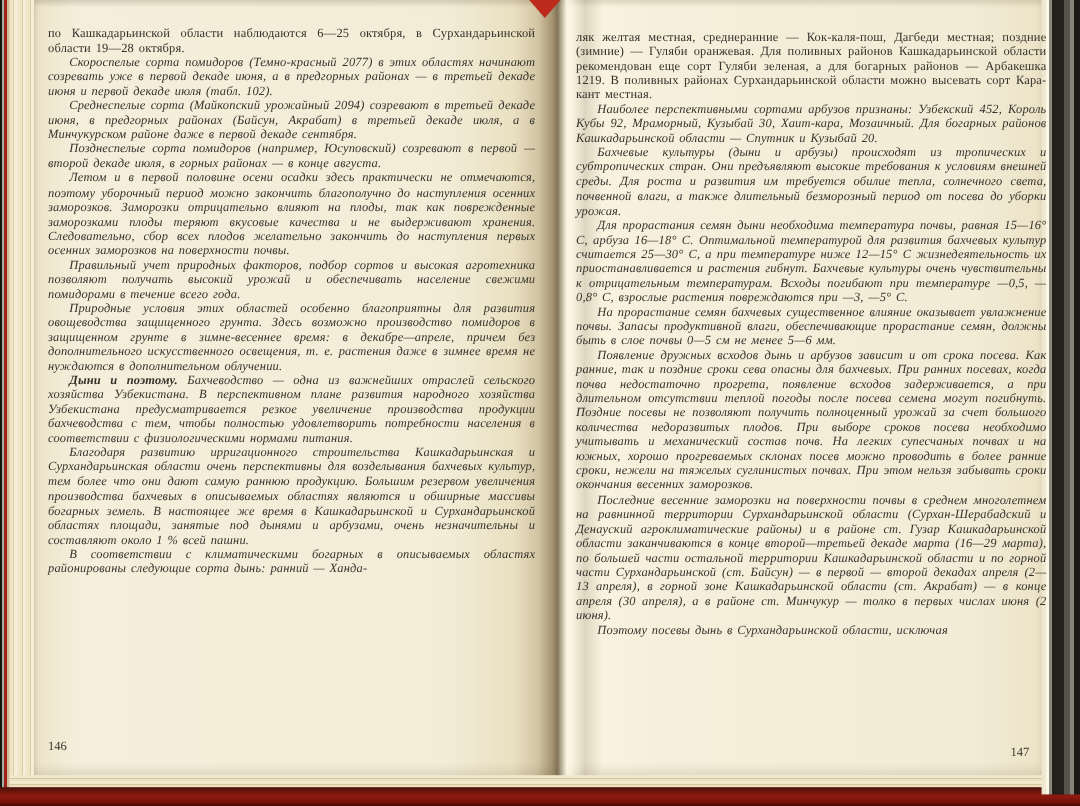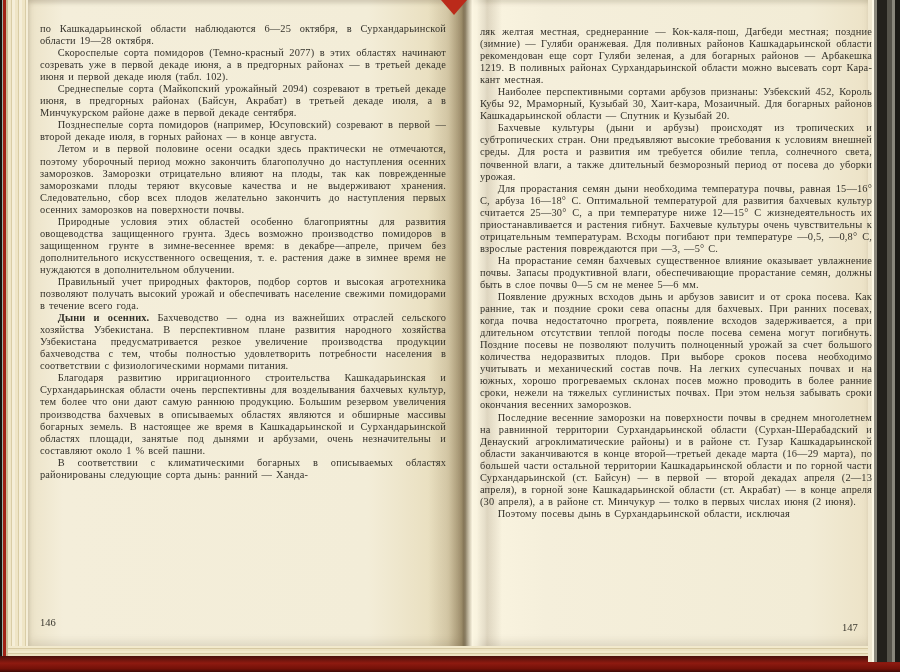--- a/index.html
+++ b/index.html
@@ -36,21 +36,21 @@
     border-left:13px solid transparent;border-right:13px solid transparent;
     border-top:15px solid #bb2a1a;filter:blur(.4px);}
   
   .page-text{
     position:absolute;color:#34322b;font-size:10.4px;line-height:12.05px;
     text-align:justify;letter-spacing:.15px;word-spacing:1.2px;
   }
   .page-text.left{left:40px;top:23px;width:406px;}
   .page-text.right{left:480px;top:26px;width:392px;}
   .para{margin:0;}
-  .para.indent{text-indent:1.7em;}
+  .para.indent{text-indent:1.7em;font-style:italic;}
   .para b{font-weight:bold;}
   .page-num{position:absolute;color:#3a382f;font-size:10.5px;}
   .page-num.left{left:40px;top:617px;}
   .page-num.right{left:842px;top:622px;}
 </style>
 </head>
 <body>
 
 <div class="scene">
   <div class="cover-left"></div>
@@ -62,23 +62,23 @@
   <div class="edge-stack-bottom"></div>
   <div class="cover-bottom"></div>
   <div class="cover-right"></div>
 
   <div class="page-text left">
       <p class="para">по Кашкадарьинской области наблюдаются 6—25 октября, в Сурхандарьинской области 19—28 октября.</p>
       <p class="para indent">Скороспелые сорта помидоров (Темно-красный 2077) в этих областях начинают созревать уже в первой декаде июня, а в предгорных районах — в третьей декаде июня и первой декаде июля (табл. 102).</p>
       <p class="para indent">Среднеспелые сорта (Майкопский урожайный 2094) созревают в третьей декаде июня, в предгорных районах (Байсун, Акрабат) в третьей декаде июля, а в Минчукурском районе даже в первой декаде сентября.</p>
       <p class="para indent">Позднеспелые сорта помидоров (например, Юсуповский) созревают в первой — второй декаде июля, в горных районах — в конце августа.</p>
       <p class="para indent">Летом и в первой половине осени осадки здесь практически не отмечаются, поэтому уборочный период можно закончить благополучно до наступления осенних  заморозков. Заморозки отрицательно влияют на плоды, так как поврежденные заморозками плоды теряют вкусовые качества и не выдерживают хранения. Следовательно, сбор всех плодов желательно закончить до наступления первых осенних заморозков на поверхности почвы.</p>
+      <p class="para indent">Правильный учет природных факторов, подбор сортов и высокая агротехника позволяют получать высокий урожай и обеспечивать население свежими помидорами в течение всего года.</p>
       <p class="para indent">Природные условия этих областей особенно благоприятны для развития овощеводства защищенного грунта. Здесь возможно производство помидоров в защищенном грунте в зимне-весеннее время: в декабре—апреле, причем без дополнительного искусственного освещения, т. е. растения даже в зимнее время не нуждаются в дополнительном облучении.</p>
-      <p class="para indent">Правильный учет природных факторов, подбор сортов и высокая агротехника позволяют получать высокий урожай и обеспечивать население свежими помидорами в течение всего года.</p>
-      <p class="para indent"><b>Дыни и осенних.</b> Бахчеводство — одна из важнейших отраслей сельского хозяйства Узбекистана. В перспективном плане развития народного хозяйства Узбекистана предусматривается резкое увеличение производства продукции бахчеводства с тем, чтобы полностью удовлетворить потребности населения в соответствии с физиологическими нормами питания.</p>
+      <p class="para indent"><b>Дыни и поэтому.</b> Бахчеводство — одна из важнейших отраслей сельского хозяйства Узбекистана. В перспективном плане развития народного хозяйства Узбекистана предусматривается резкое увеличение производства продукции бахчеводства с тем, чтобы полностью удовлетворить потребности населения в соответствии с физиологическими нормами питания.</p>
       <p class="para indent">Благодаря развитию ирригационного строительства Кашкадарьинская и Сурхандарьинская области очень перспективны для возделывания бахчевых культур, тем более что они дают самую раннюю продукцию. Большим резервом увеличения производства бахчевых в описываемых областях являются и обширные массивы богарных земель. В настоящее же время в Кашкадарьинской и Сурхандарьинской областях площади, занятые под дынями и арбузами, очень незначительны и составляют около 1 % всей пашни.</p>
       <p class="para indent">В соответствии с климатическими  богарных в описываемых областях районированы следующие сорта дынь: ранний — Ханда-</p>
     </div>
   <div class="page-num left">146</div>
 
   <div class="page-text right">
       <p class="para">ляк желтая местная, среднеранние — Кок-каля-пош, Дагбеди местная; поздние (зимние) — Гуляби оранжевая. Для поливных районов Кашкадарьинской области рекомендован еще сорт Гуляби зеленая, а для богарных районов — Арбакешка 1219. В поливных районах Сурхандарьинской области можно высевать сорт Кара-кант местная.</p>
       <p class="para indent">Наиболее перспективными сортами арбузов признаны: Узбекский 452, Король Кубы 92, Мраморный,  Кузыбай 30, Хаит-кара, Мозаичный. Для богарных районов  Кашкадарьинской области — Спутник и Кузыбай 20.</p>
       <p class="para indent">Бахчевые культуры (дыни и арбузы) происходят из тропических и субтропических стран. Они предъявляют высокие требования к условиям внешней среды. Для роста и развития им требуется обилие тепла, солнечного света, почвенной  влаги, а также длительный безморозный период от посева до уборки урожая.</p>
       <p class="para indent">Для прорастания семян дыни необходима температура почвы, равная 15—16° С, арбуза 16—18° С. Оптимальной температурой для развития бахчевых культур считается 25—30° С, а при температуре ниже 12—15° С жизнедеятельность их приостанавливается и растения гибнут. Бахчевые культуры очень чувствительны к отрицательным температурам. Всходы погибают при температуре —0,5, —0,8° С, взрослые растения повреждаются при —3, —5° С.</p>

